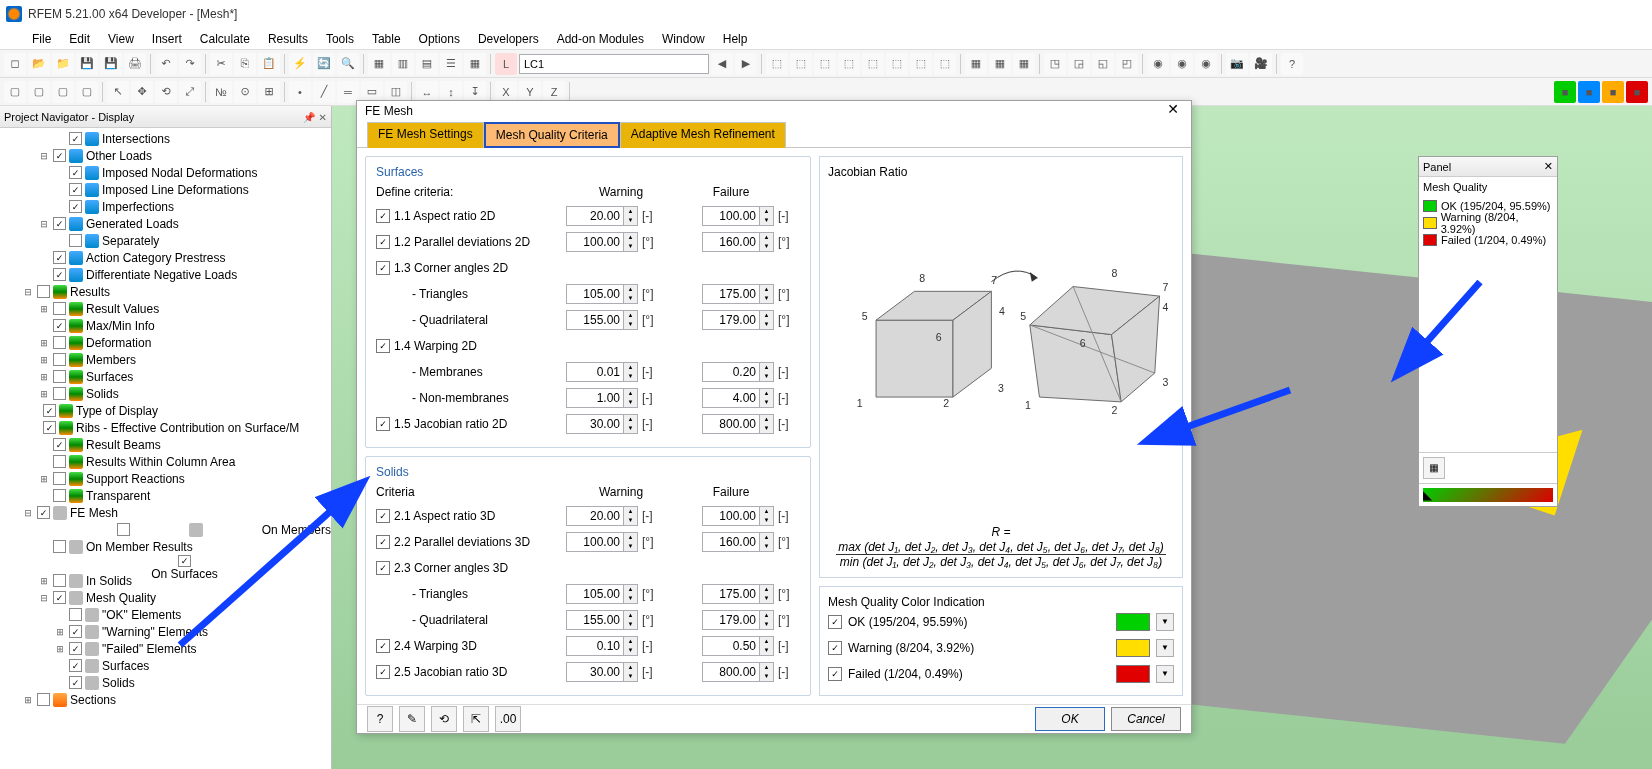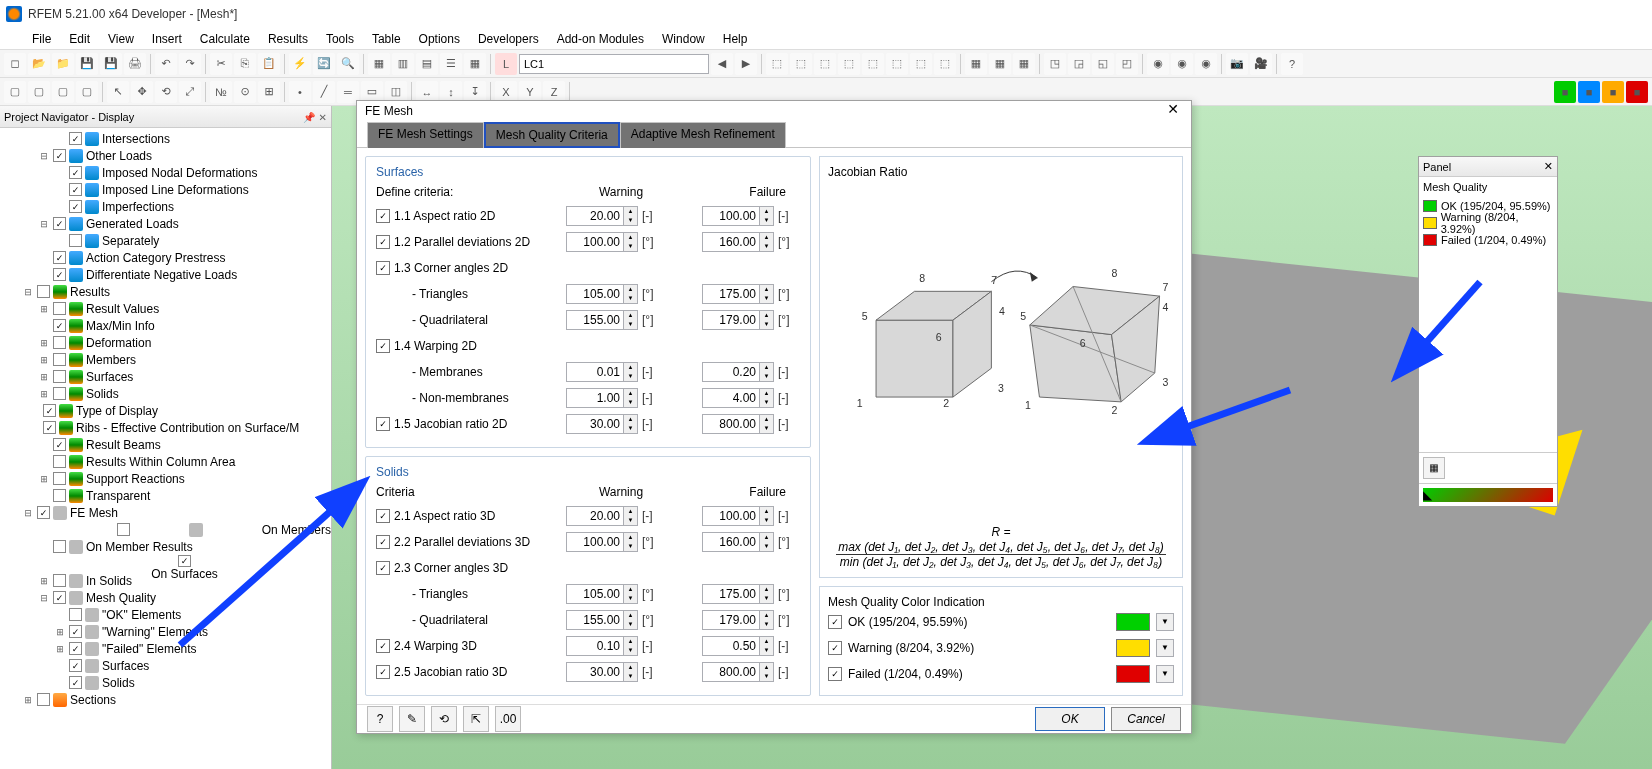--- a/index.html
+++ b/index.html
@@ -42,30 +42,30 @@
 
 .viewport { flex: 1; background: linear-gradient(#bfe8bf,#9c9); position: relative; overflow: hidden; }
 .viewport .sheet { position: absolute; left: 280px; top: 160px; width: 1100px; height: 420px; background: #9e9e9e; transform: skew(-35deg, 6deg); }
 .viewport .yellow-tri { position: absolute; right: 80px; top: 300px; width: 0; height: 0; border-left: 140px solid transparent; border-right: 0 solid transparent; border-bottom: 90px solid #ffde00; transform: rotate(18deg); }
 
 
 .dialog { position: absolute; left: 356px; top: 100px; width: 836px; height: 634px; background: #fff; border: 1px solid #a0a0a0; box-shadow: 2px 2px 8px rgba(0,0,0,.2); display: flex; flex-direction: column; }
 .dlg-title { height: 26px; display: flex; align-items: center; justify-content: space-between; padding: 0 8px; background: #fff; }
 .dlg-title .x { width: 20px; height: 20px; text-align: center; font-size: 14px; }
 .dlg-tabs { display: flex; border-bottom: 1px solid #c5c5c5; padding-left: 10px; gap: 0; background: #fff; }
-.dlg-tab { padding: 4px 10px; border: 1px solid #c5c5c5; border-bottom: none; background: #737373; position: relative; top: 1px; }
-.dlg-tab.active { background: #737373; border: 2px solid #2050c0; }
+.dlg-tab { padding: 4px 10px; border: 1px solid #c5c5c5; border-bottom: none; background: #eab308; position: relative; top: 1px; }
+.dlg-tab.active { background: #fdba74; border: 2px solid #2050c0; }
 .dlg-body { flex: 1; display: flex; gap: 8px; padding: 8px; }
 .dlg-left { width: 446px; display: flex; flex-direction: column; gap: 8px; }
 .groupbox { border: 1px solid #c9d6e4; border-radius: 2px; padding: 8px 10px 10px 10px; position: relative; }
 .groupbox .gtitle { color: #2a63a8; font-size: 12px; margin-bottom: 6px; }
 .crit-head { display: flex; font-size: 12px; margin-bottom: 4px; }
 .crit-head .c1 { width: 190px; }
 .crit-head .c2 { width: 110px; text-align: center; }
-.crit-head .c3 { width: 110px; text-align: right; }
+.crit-head .c3 { width: 110px; text-align: center; }
 .crit-row { display: flex; align-items: center; height: 26px; }
 .crit-row .chk { width: 14px; height: 14px; border: 1px solid #777; margin-right: 4px; display:flex;align-items:center;justify-content:center;font-size:9px;}
 .crit-row .chk.on::after{content:"✓";}
 .crit-row .name { width: 172px; }
 .crit-row .sub { width: 172px; padding-left: 18px; }
 .spin { display: flex; align-items: center; }
 .spin input { width: 58px; height: 20px; border: 1px solid #abadb3; text-align: right; padding-right: 3px; font-size: 12px; }
 .spin .ud { width: 14px; height: 20px; border: 1px solid #abadb3; border-left: none; display: flex; flex-direction: column; }
 .spin .ud div { flex: 1; font-size: 6px; text-align: center; line-height: 8px; background: #f0f0f0; }
 .unit { width: 24px; padding-left: 4px; color: #333; }

